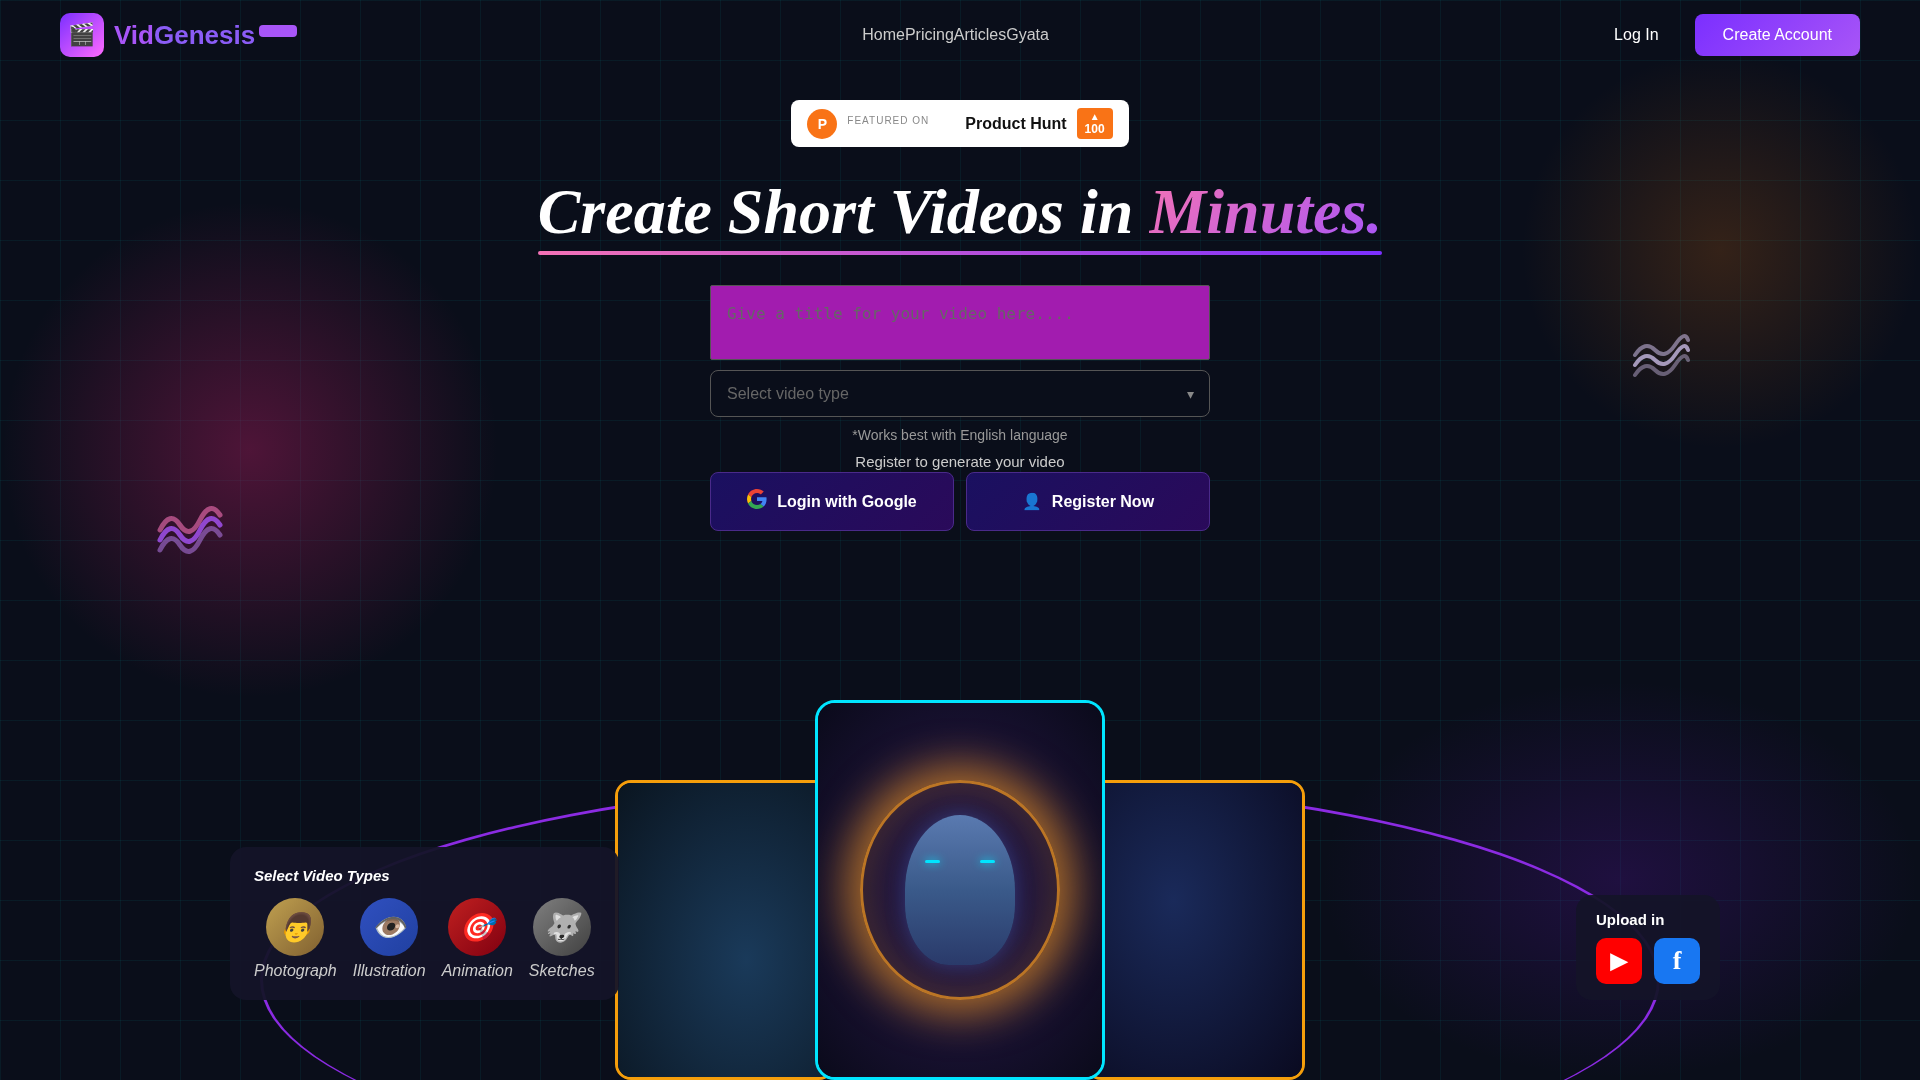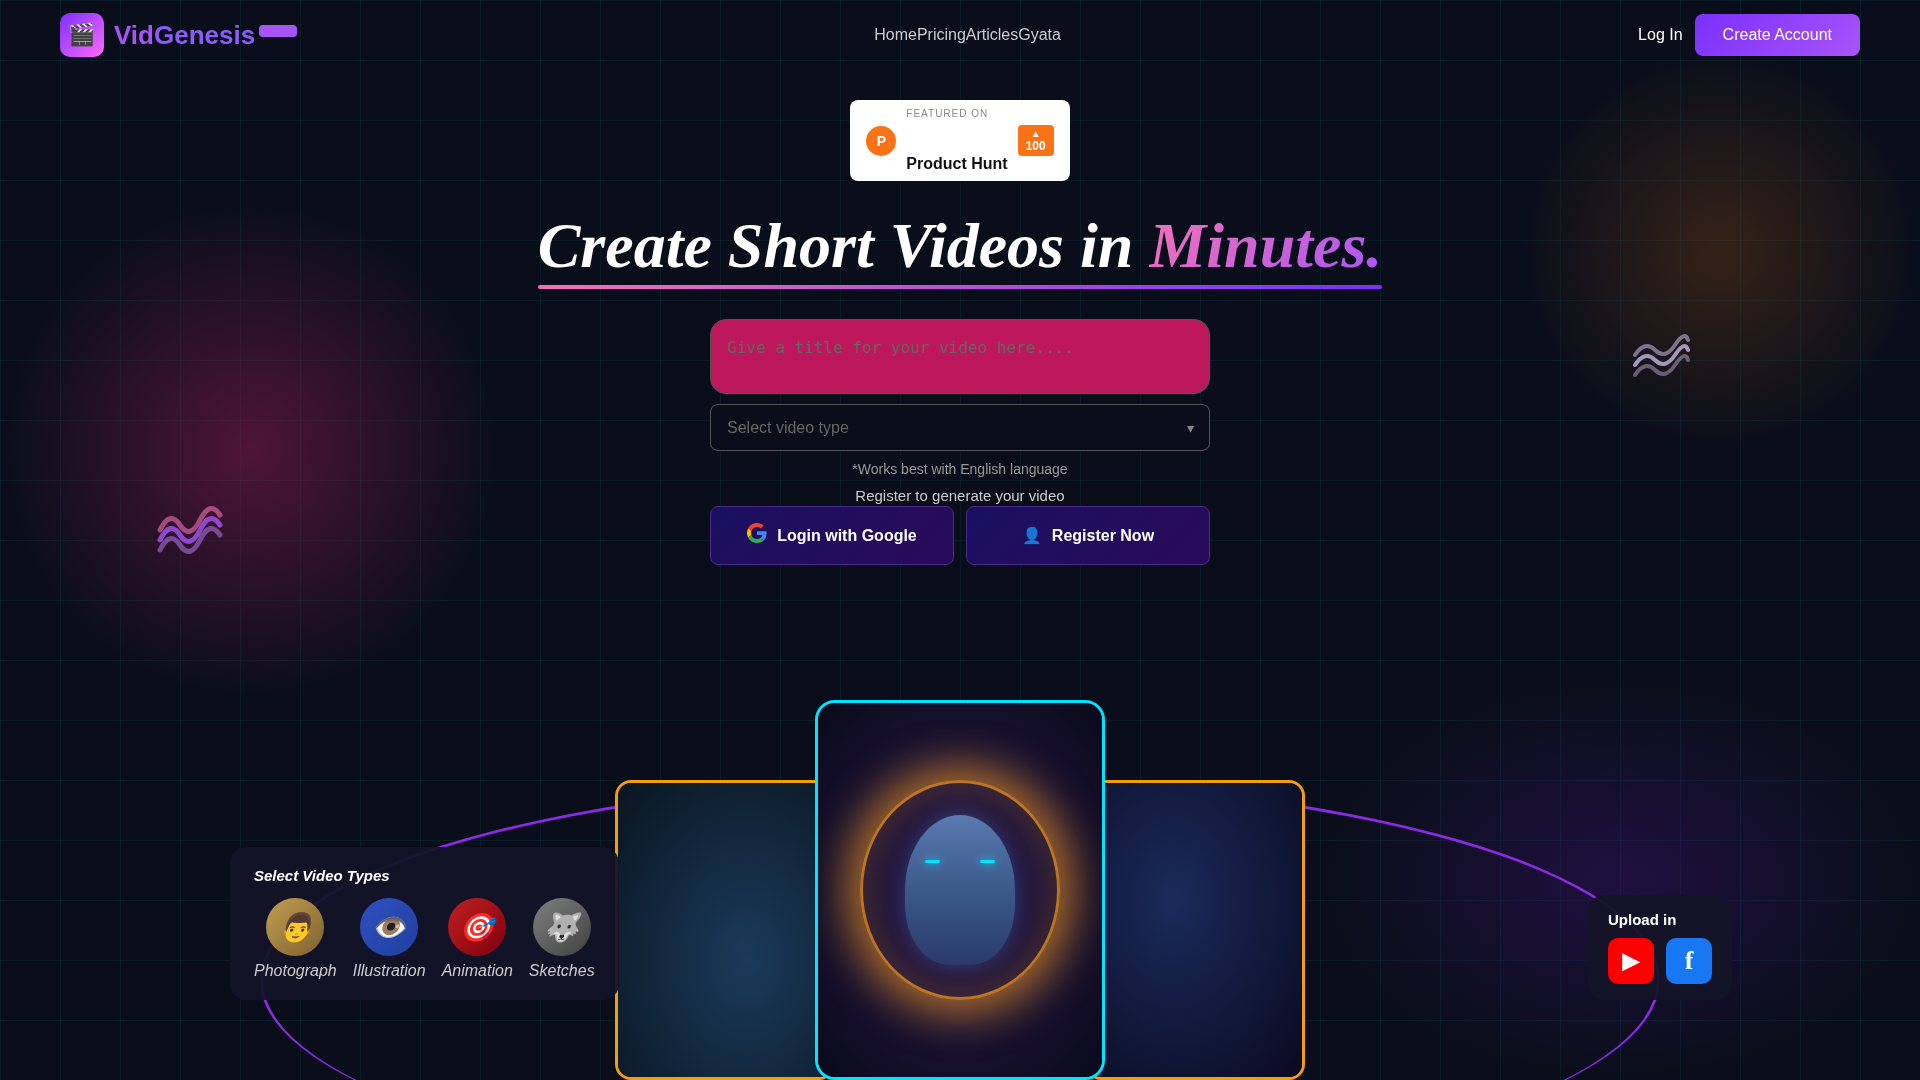--- a/index.html
+++ b/index.html
@@ -92,21 +92,21 @@
     }
     .nav-link {
       color: #ccc;
       text-decoration: none;
       font-size: 16px;
       cursor: pointer;
     }
     .nav-actions {
       display: flex;
       align-items: center;
-      gap: 12px;
+      gap: 36px;
     }
     .btn-login {
       background: transparent;
       border: none;
       color: #fff;
       font-size: 16px;
       cursor: pointer;
     }
     .btn-create {
       background: linear-gradient(135deg, #7b2fff, #a855f7);
@@ -143,21 +143,21 @@
       width: 30px; height: 30px;
       background: #f97316;
       border-radius: 50%;
       display: flex; align-items: center; justify-content: center;
       font-size: 14px;
       font-weight: 700;
       color: #fff;
     }
     .ph-text {
       display: flex;
-      flex-direction: column;
+      flex-direction: row;
       gap: 36px;
     }
     .ph-label {
       font-size: 10px;
       color: #888;
       text-transform: uppercase;
       letter-spacing: 1px;
     }
     .ph-name {
       font-size: 16px;
@@ -203,23 +203,23 @@
 
     
     .input-area {
       width: 500px;
       display: flex;
       flex-direction: column;
       gap: 10px;
     }
     .video-title-input {
       width: 100%;
-      background: #be185d;
+      background: #a21caf;
       border: 1.5px solid #555;
-      border-radius: 16px;
+      border-radius: 2px;
       color: #fff;
       font-size: 16px;
       padding: 18px 16px;
       resize: none;
       height: 75px;
       outline: none;
     }
     .video-title-input::placeholder { color: #666; }
     .video-type-select {
       width: 100%;
@@ -429,21 +429,21 @@
     .vt-thumb.sketches { background: linear-gradient(135deg, #808080, #404040); }
     .vt-label {
       font-size: 16px;
       color: #ccc;
     }
 
     
     .upload-card {
       position: absolute;
       bottom: 80px;
-      right: 188px;
+      right: 200px;
       background: rgba(20,20,40,0.95);
       border-radius: 16px;
       padding: 16px 20px;
       z-index: 20;
       display: flex;
       flex-direction: column;
       gap: 10px;
     }
     .upload-title {
       font-size: 15px;

